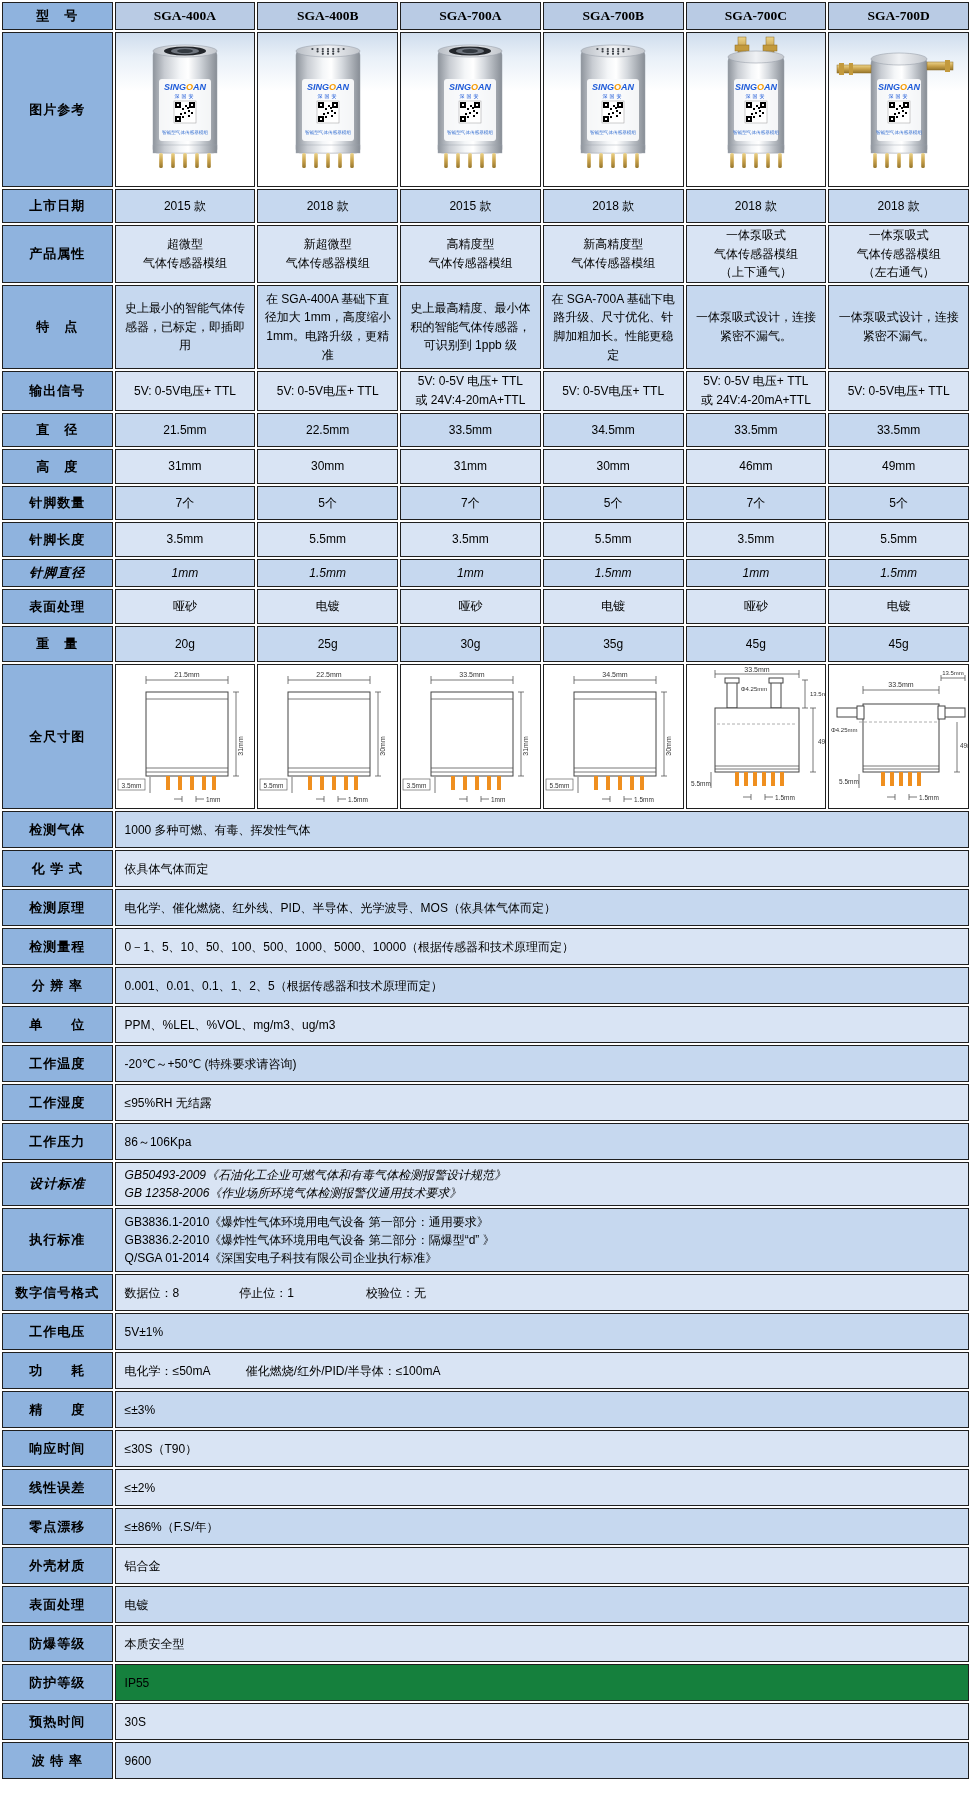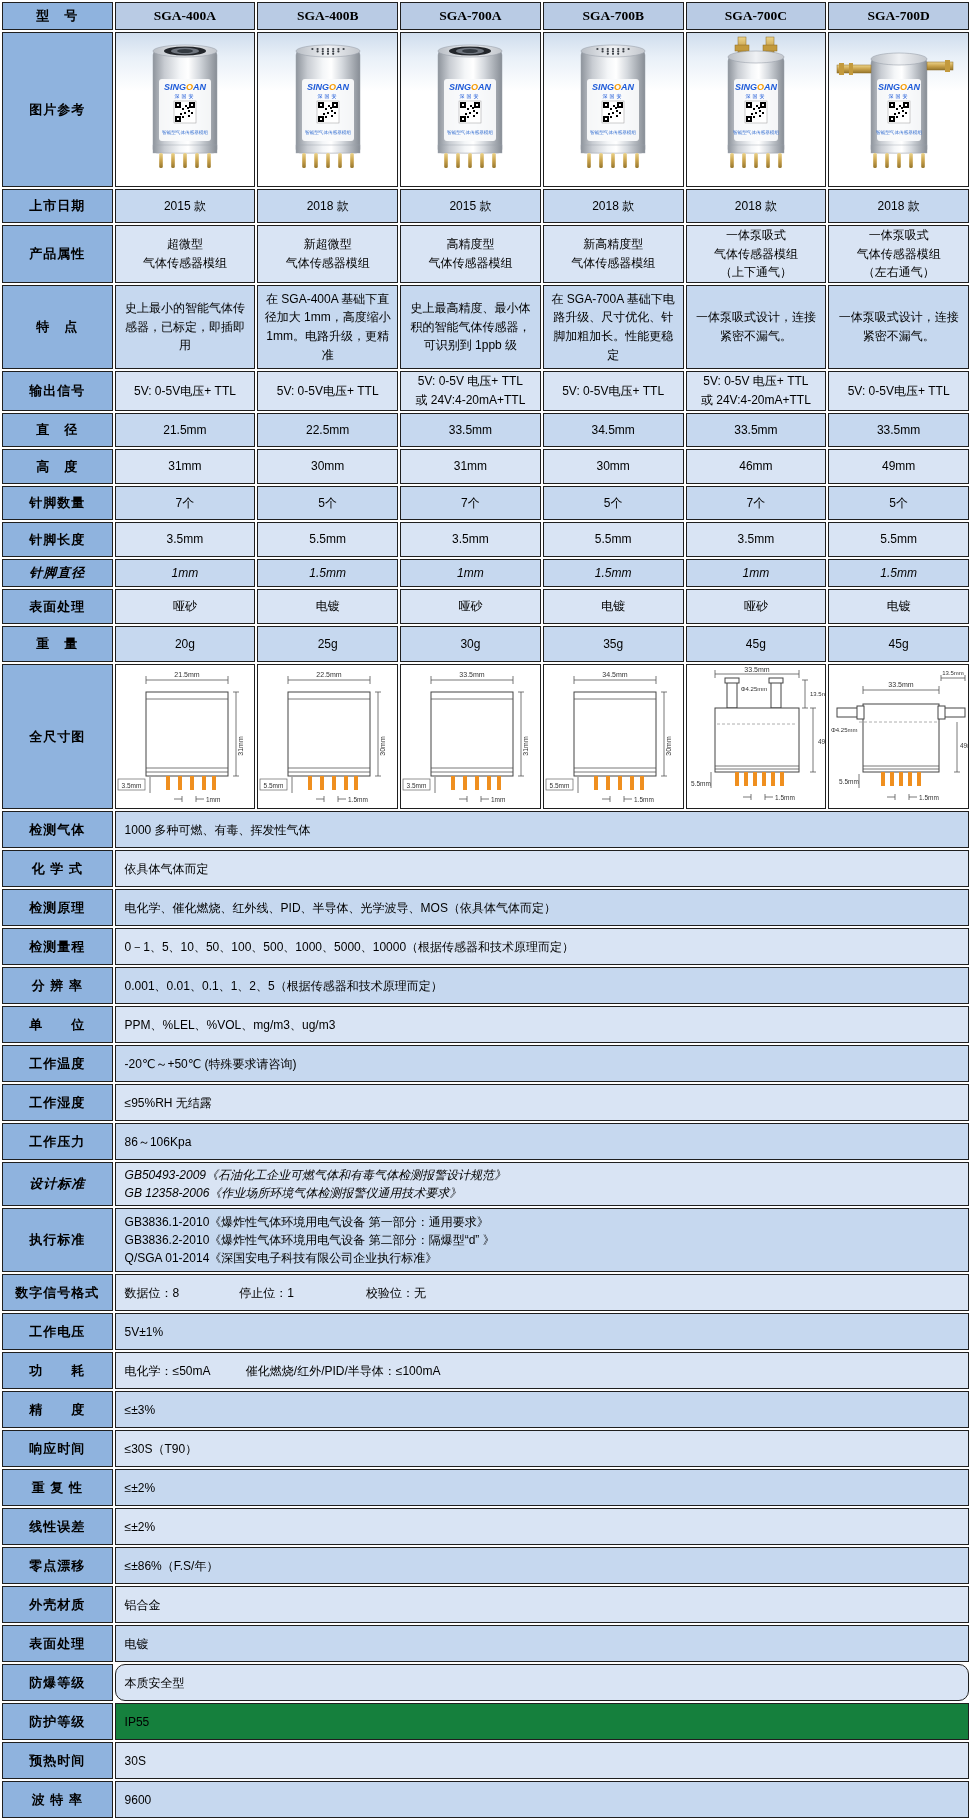--- a/index.html
+++ b/index.html
@@ -694,42 +694,38 @@
         </tr>
         <tr style="height: 37px;">
           <td class="label-cell">精　　度</td>
           <td class="full-val" colspan="6" style="background: rgb(198, 216, 239);">≤±3%</td>
         </tr>
         <tr style="height: 37px;">
           <td class="label-cell">响应时间</td>
           <td class="full-val" colspan="6" style="background: rgb(217, 228, 244);">≤30S（T90）</td>
         </tr>
         <tr style="height: 37px;">
-          <td class="label-cell">重 复 性</td>
-          <td class="full-val" colspan="6" style="background: rgb(198, 216, 239);">≤±2%</td>
-        </tr>
-        <tr style="height: 37px;">
           <td class="label-cell">线性误差</td>
           <td class="full-val" colspan="6" style="background: rgb(217, 228, 244);">≤±2%</td>
         </tr>
         <tr style="height: 37px;">
           <td class="label-cell">零点漂移</td>
           <td class="full-val" colspan="6" style="background: rgb(198, 216, 239);">≤±86%（F.S/年）</td>
         </tr>
         <tr style="height: 37px;">
           <td class="label-cell">外壳材质</td>
           <td class="full-val" colspan="6" style="background: rgb(217, 228, 244);">铝合金</td>
         </tr>
         <tr style="height: 37px;">
           <td class="label-cell">表面处理</td>
           <td class="full-val" colspan="6" style="background: rgb(198, 216, 239);">电镀</td>
         </tr>
         <tr style="height: 37px;">
           <td class="label-cell">防爆等级</td>
-          <td class="full-val" colspan="6" style="background: rgb(217, 228, 244); border-radius: 10px;">本质安全型</td>
+          <td class="full-val" colspan="6" style="background: rgb(217, 228, 244);">本质安全型</td>
         </tr>
         <tr style="height: 37px;">
           <td class="label-cell">防护等级</td>
           <td class="full-val" colspan="6" style="background: #15803d;">IP55</td>
         </tr>
         <tr style="height: 37px;">
           <td class="label-cell">预热时间</td>
           <td class="full-val" colspan="6" style="background: rgb(217, 228, 244);">30S</td>
         </tr>
         <tr style="height: 37px;">

